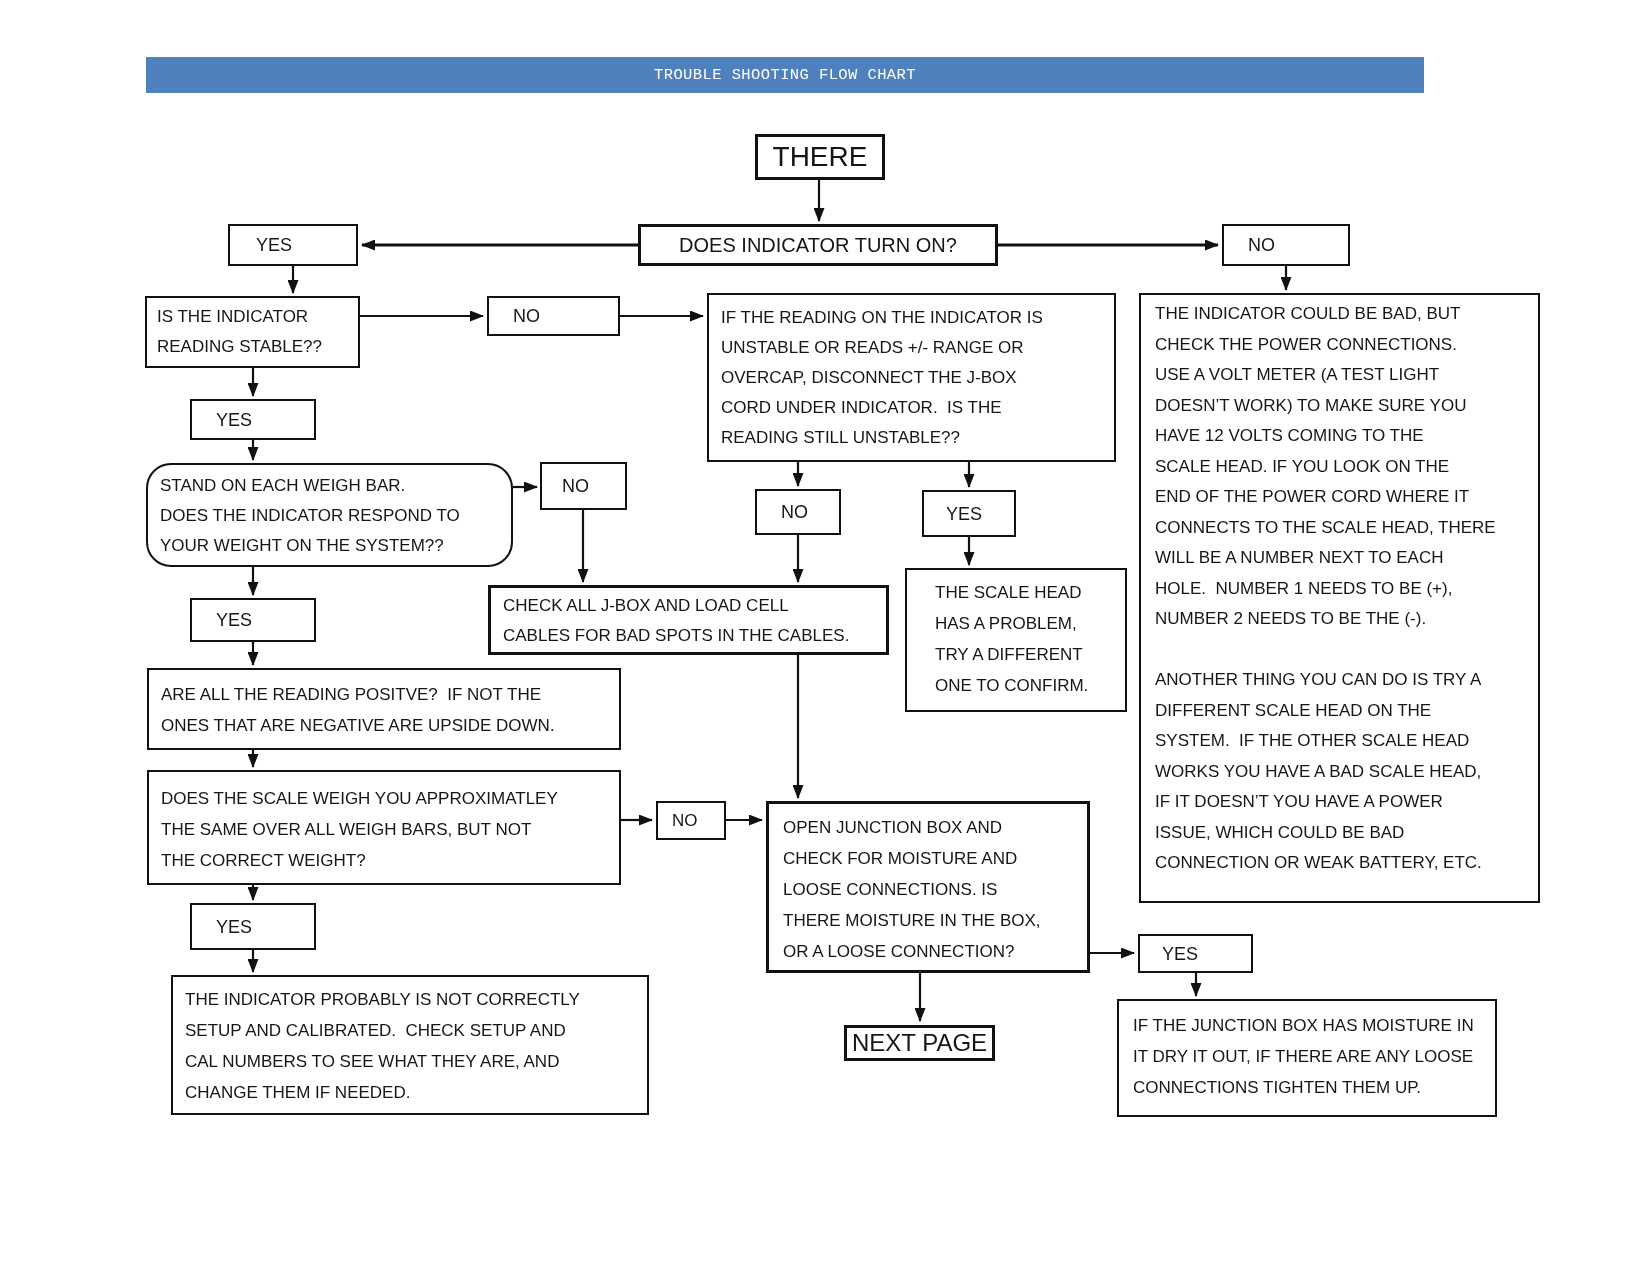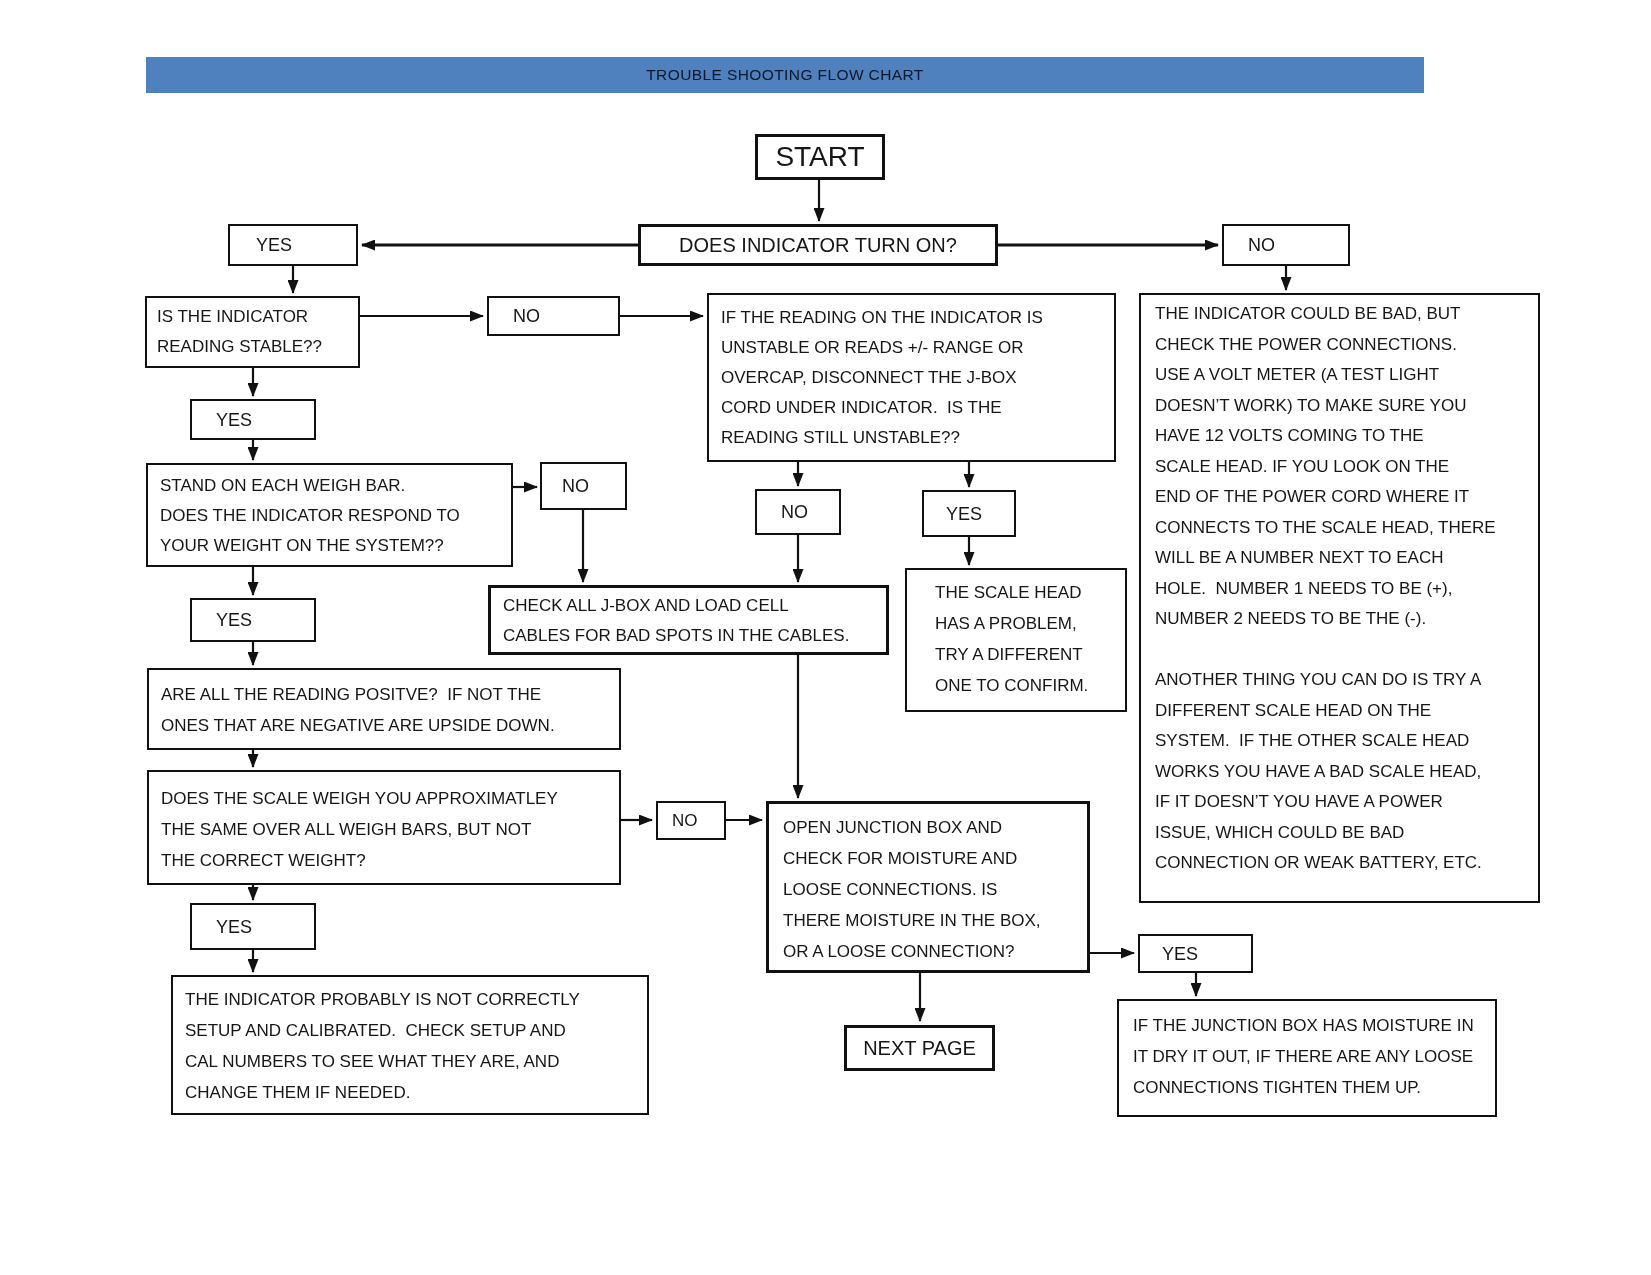--- a/index.html
+++ b/index.html
@@ -30,44 +30,44 @@
   .label{display:flex;align-items:center;font-size:18px;line-height:1;}
   #arrows{position:absolute;left:0;top:0;pointer-events:none;}
   #arrows line{stroke:#111;stroke-width:2.2;}
   #arrows line.thick{stroke-width:3;}
 </style>
 </head>
 <body>
 
 <div id="page">
 
-  <div id="title-bar" style="background: rgb(78, 129, 189); color: #0f172a;">TROUBLE SHOOTING FLOW CHART</div>
+  <div id="title-bar" style="background: rgb(78, 129, 189); color: #ffffff; font-family: Liberation Mono, monospace;">TROUBLE SHOOTING FLOW CHART</div>
 
-  <div class="box heavy center" style="left:755px;top:134px;width:130px;height:46px;font-size:28px;">START</div>
+  <div class="box heavy center" style="left:755px;top:134px;width:130px;height:46px;font-size:28px;">THERE</div>
 
   <div class="box heavy center" style="left:638px;top:224px;width:360px;height:42px;font-size:20px;">DOES INDICATOR TURN ON?</div>
 
   <div class="box label" style="left:228px;top:224px;width:130px;height:42px;padding-left:26px;">YES</div>
 
   <div class="box label" style="left:1222px;top:224px;width:128px;height:42px;padding-left:24px;">NO</div>
 
   <div class="box" style="left:145px;top:296px;width:215px;height:72px;padding:4px 10px;">IS THE INDICATOR
 READING STABLE??</div>
 
   <div class="box label" style="left:487px;top:296px;width:133px;height:40px;padding-left:24px;">NO</div>
 
   <div class="box" style="left:707px;top:293px;width:409px;height:169px;padding:8px 12px;">IF THE READING ON THE INDICATOR IS
 UNSTABLE OR READS +/- RANGE OR
 OVERCAP, DISCONNECT THE J-BOX
 CORD UNDER INDICATOR.  IS THE
 READING STILL UNSTABLE??</div>
 
   <div class="box label" style="left:190px;top:399px;width:126px;height:41px;padding-left:24px;">YES</div>
 
-  <div class="box" style="left:146px;top:463px;width:367px;height:104px;padding:6px 12px;">STAND ON EACH WEIGH BAR.
+  <div class="box" style="left:146px;top:463px;width:367px;height:104px;padding:6px 12px;border-radius:25px;">STAND ON EACH WEIGH BAR.
 DOES THE INDICATOR RESPOND TO
 YOUR WEIGHT ON THE SYSTEM??</div>
 
   <div class="box label" style="left:540px;top:462px;width:87px;height:48px;padding-left:20px;">NO</div>
 
   <div class="box label" style="left:755px;top:489px;width:86px;height:46px;padding-left:24px;">NO</div>
 
   <div class="box label" style="left:922px;top:490px;width:94px;height:47px;padding-left:22px;">YES</div>
 
   <div class="box heavy" style="left:488px;top:585px;width:401px;height:70px;padding:3px 12px;">CHECK ALL J-BOX AND LOAD CELL
@@ -95,21 +95,21 @@
 THERE MOISTURE IN THE BOX,
 OR A LOOSE CONNECTION?</div>
 
   <div class="box label" style="left:190px;top:903px;width:126px;height:47px;padding-left:24px;">YES</div>
 
   <div class="box" style="left:143px;top:975px;width:478px;height:140px;padding:7px 12px;line-height:31px;margin-left:28px;">THE INDICATOR PROBABLY IS NOT CORRECTLY
 SETUP AND CALIBRATED.  CHECK SETUP AND
 CAL NUMBERS TO SEE WHAT THEY ARE, AND
 CHANGE THEM IF NEEDED.</div>
 
-  <div class="box heavy center" style="left:844px;top:1025px;width:151px;height:46px;font-size:20px;">NEXT PAGE</div>
+  <div class="box heavy center" style="left:844px;top:1025px;width:151px;height:36px;font-size:24px;">NEXT PAGE</div>
 
   <div class="box label" style="left:1138px;top:934px;width:115px;height:39px;padding-left:22px;">YES</div>
 
   <div class="box" style="left:1139px;top:293px;width:401px;height:610px;padding:4px 14px;line-height:30.5px;">THE INDICATOR COULD BE BAD, BUT
 CHECK THE POWER CONNECTIONS.
 USE A VOLT METER (A TEST LIGHT
 DOESN’T WORK) TO MAKE SURE YOU
 HAVE 12 VOLTS COMING TO THE
 SCALE HEAD. IF YOU LOOK ON THE
 END OF THE POWER CORD WHERE IT

